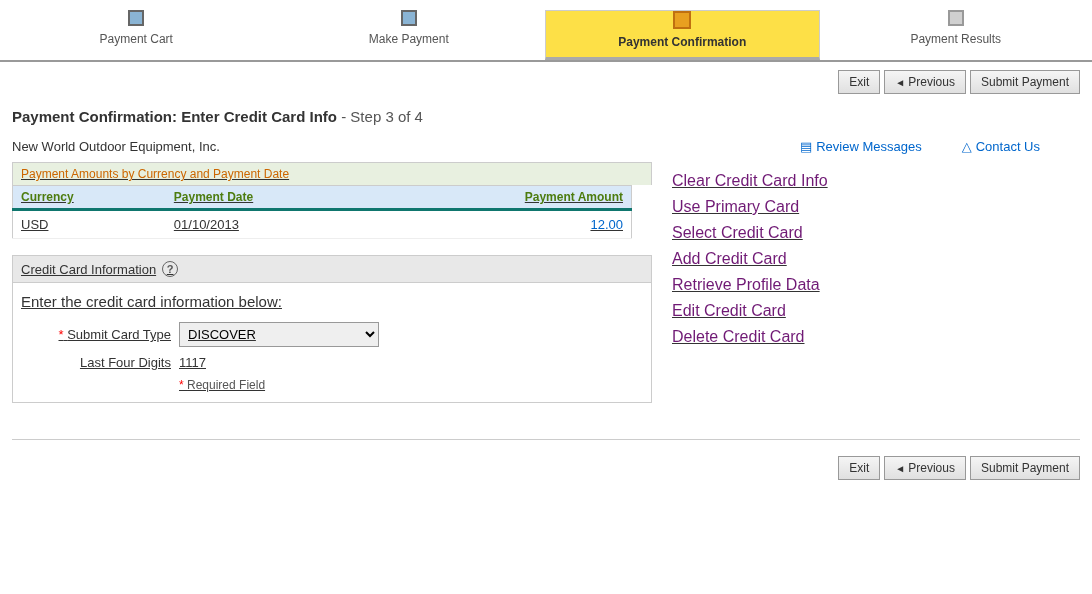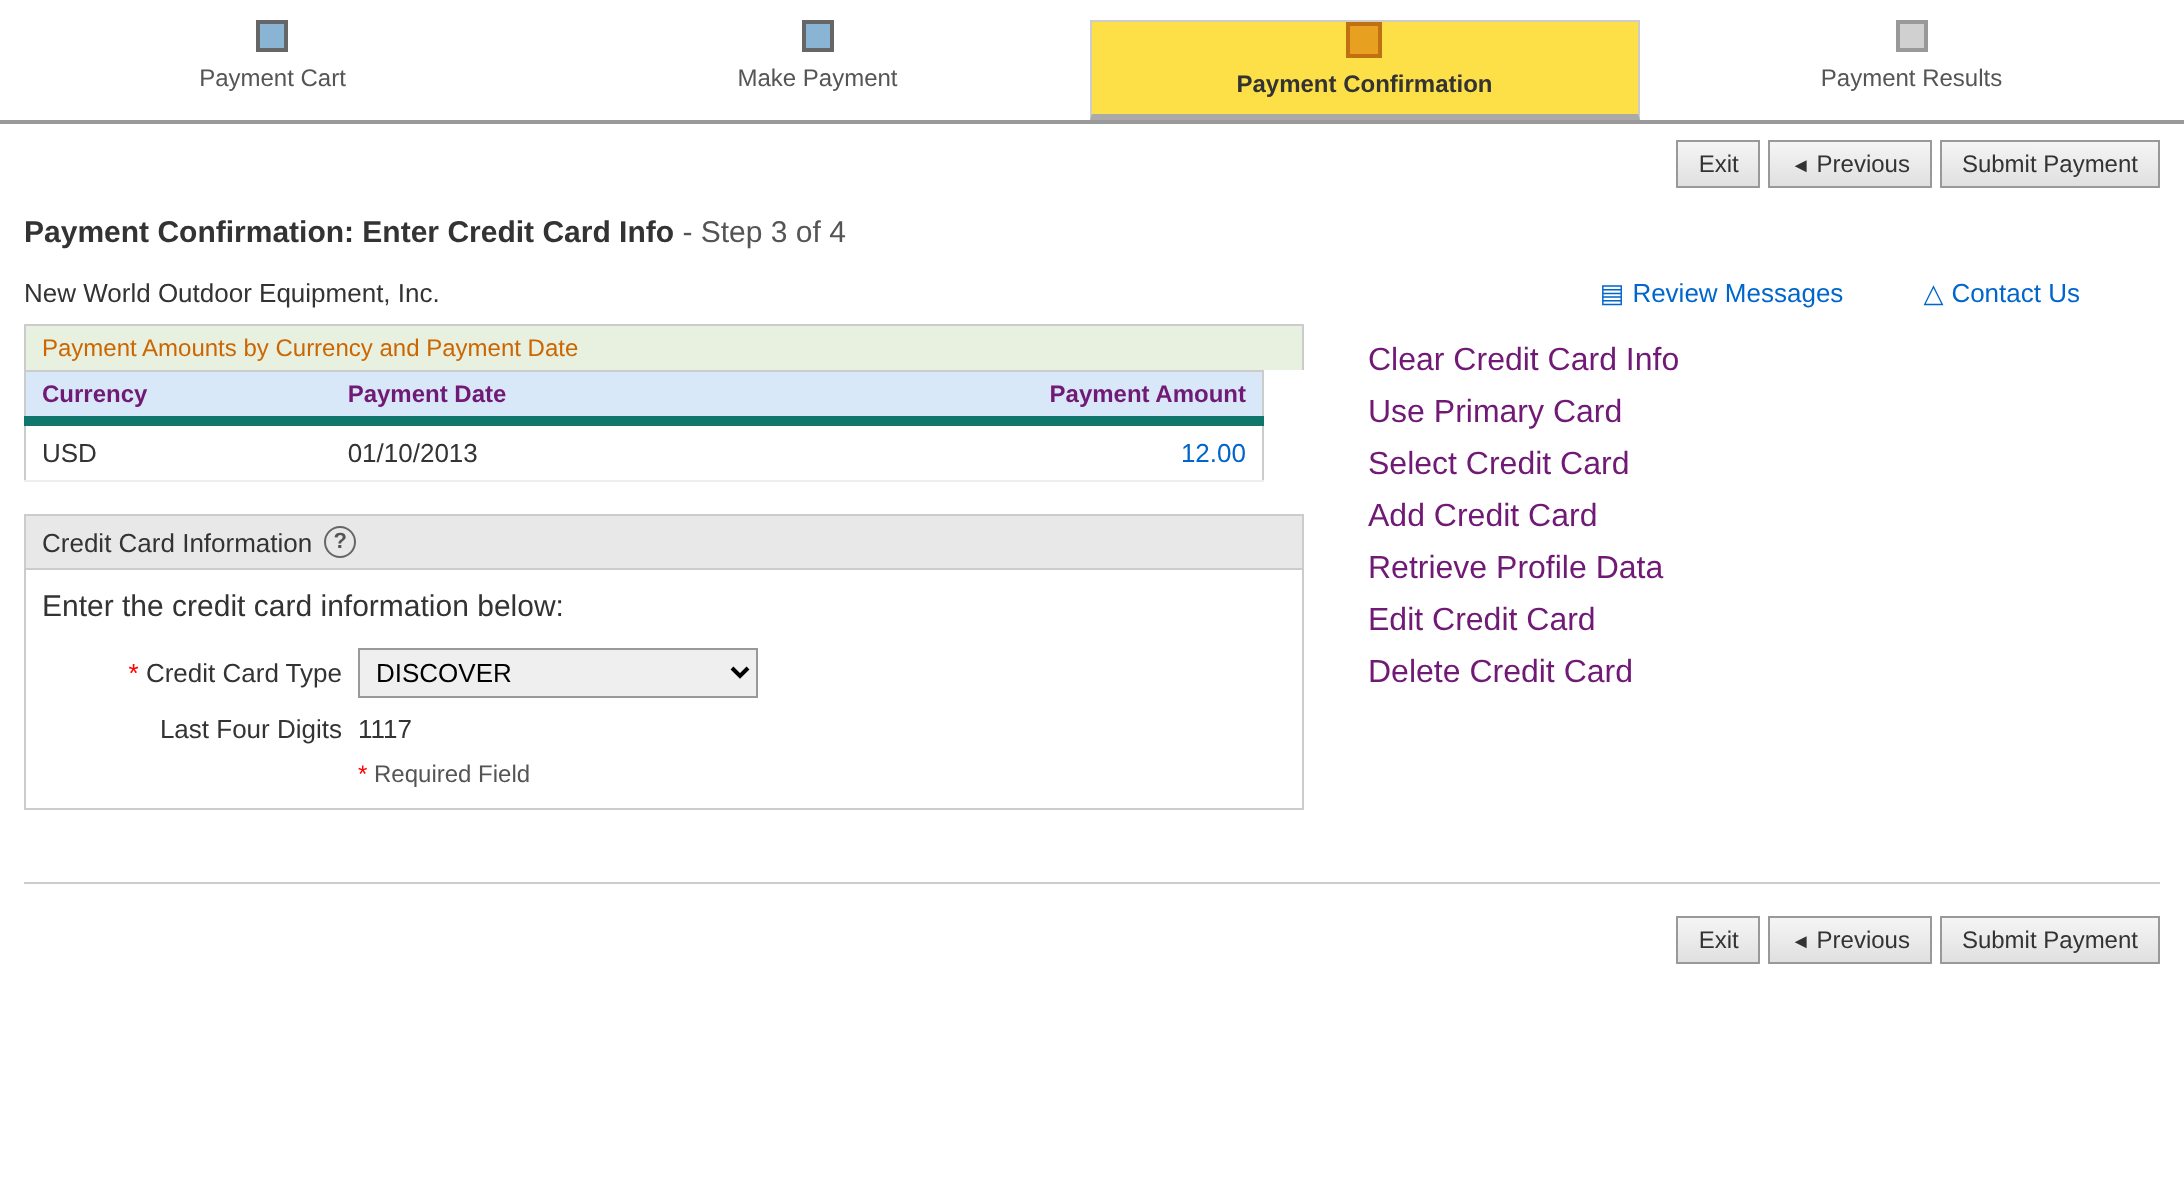--- a/index.html
+++ b/index.html
@@ -127,22 +127,22 @@
       border-collapse: collapse;
       border: 1px solid #ccc;
       margin-bottom: 16px;
     }
     .data-table th {
       background: #d8e8f8;
       padding: 4px 8px;
       text-align: left;
       font-size: 12px;
       font-weight: bold;
-      color: #701a75;
-      border-bottom: 5px solid #0f766e;
+      color: #4d7c0f;
+      border-bottom: 3px solid #0f766e;
     }
     .data-table th.right { text-align: right; }
     .data-table td {
       padding: 6px 8px;
       font-size: 13px;
       border-bottom: 1px solid #eee;
     }
     .data-table td.right { text-align: right; color: #0066cc; }
 
     
@@ -193,21 +193,22 @@
     .required-note {
       font-size: 12px;
       color: #555;
       margin-left: 158px;
     }
     .required-note .star { color: red; }
 
     
     .main-layout {
       display: flex;
-      gap: 12px;
+      gap: 0;
+      text-decoration: underline;
     }
     .left-col {
       flex: 0 0 640px;
     }
     .right-col {
       flex: 1;
       padding: 0 0 0 20px;
       display: flex;
       flex-direction: column;
       gap: 4px;
@@ -323,21 +324,21 @@
         <div class="cc-section-header">
           <span>Credit Card Information</span>
           <span class="help-icon">?</span>
         </div>
         <div class="cc-section-body">
           <div class="cc-instruction">Enter the credit card information below:</div>
 
           <div class="cc-form-row">
             <label class="cc-form-label">
               <span class="required-star">*</span>
-              <span>Credit Card Type</span>
+              <span>Submit Card Type</span>
             </label>
             <select class="cc-select" id="cc-type-select">
             <option value="DISCOVER">DISCOVER</option><option value="VISA">VISA</option><option value="MASTERCARD">MASTERCARD</option><option value="AMEX">AMEX</option></select>
           </div>
 
           <div class="cc-form-row">
             <label class="cc-form-label">Last Four Digits</label>
             <span class="cc-value">1117</span>
           </div>
 

